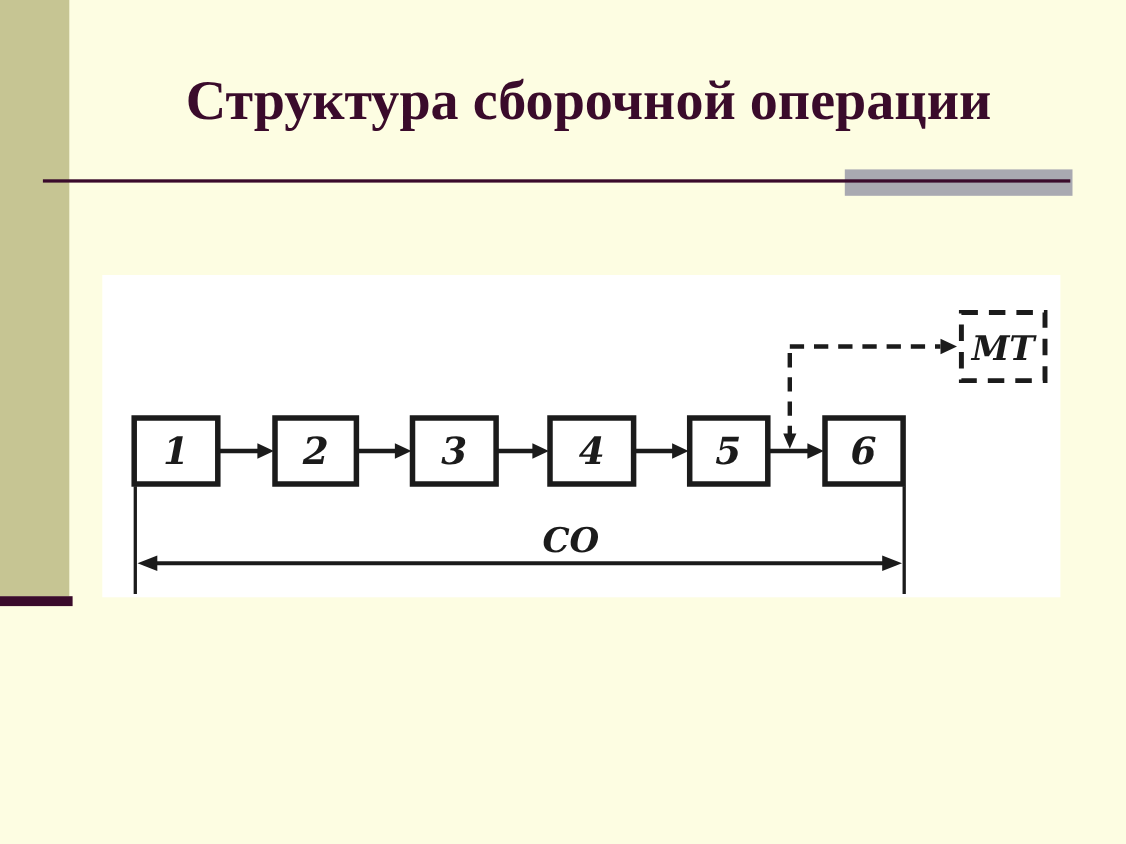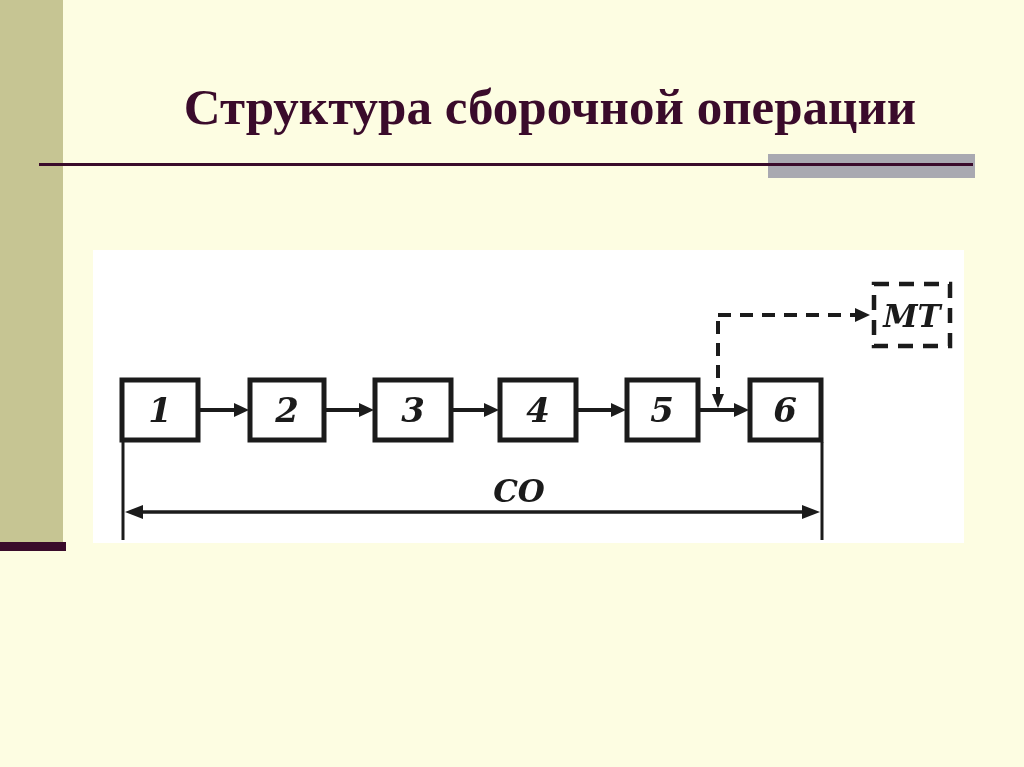--- a/index.html
+++ b/index.html
@@ -22,21 +22,21 @@
   .sidebar-accent {
     position: absolute;
     left: 0; top: 542px;
     width: 66px; height: 9px;
     background: #3A0B2B;
   }
   .title {
     position: absolute;
     left: 95px; top: 64px;
     width: 880px;
-    margin: 15px;
+    margin: 0;
     text-align: center;
     font-family: "Liberation Serif", serif;
     font-size: 51px;
     font-weight: bold;
     color: #3A0B2B;
     line-height: 1.1;
     white-space: nowrap;
   }
   .gray-bar {
     position: absolute;

